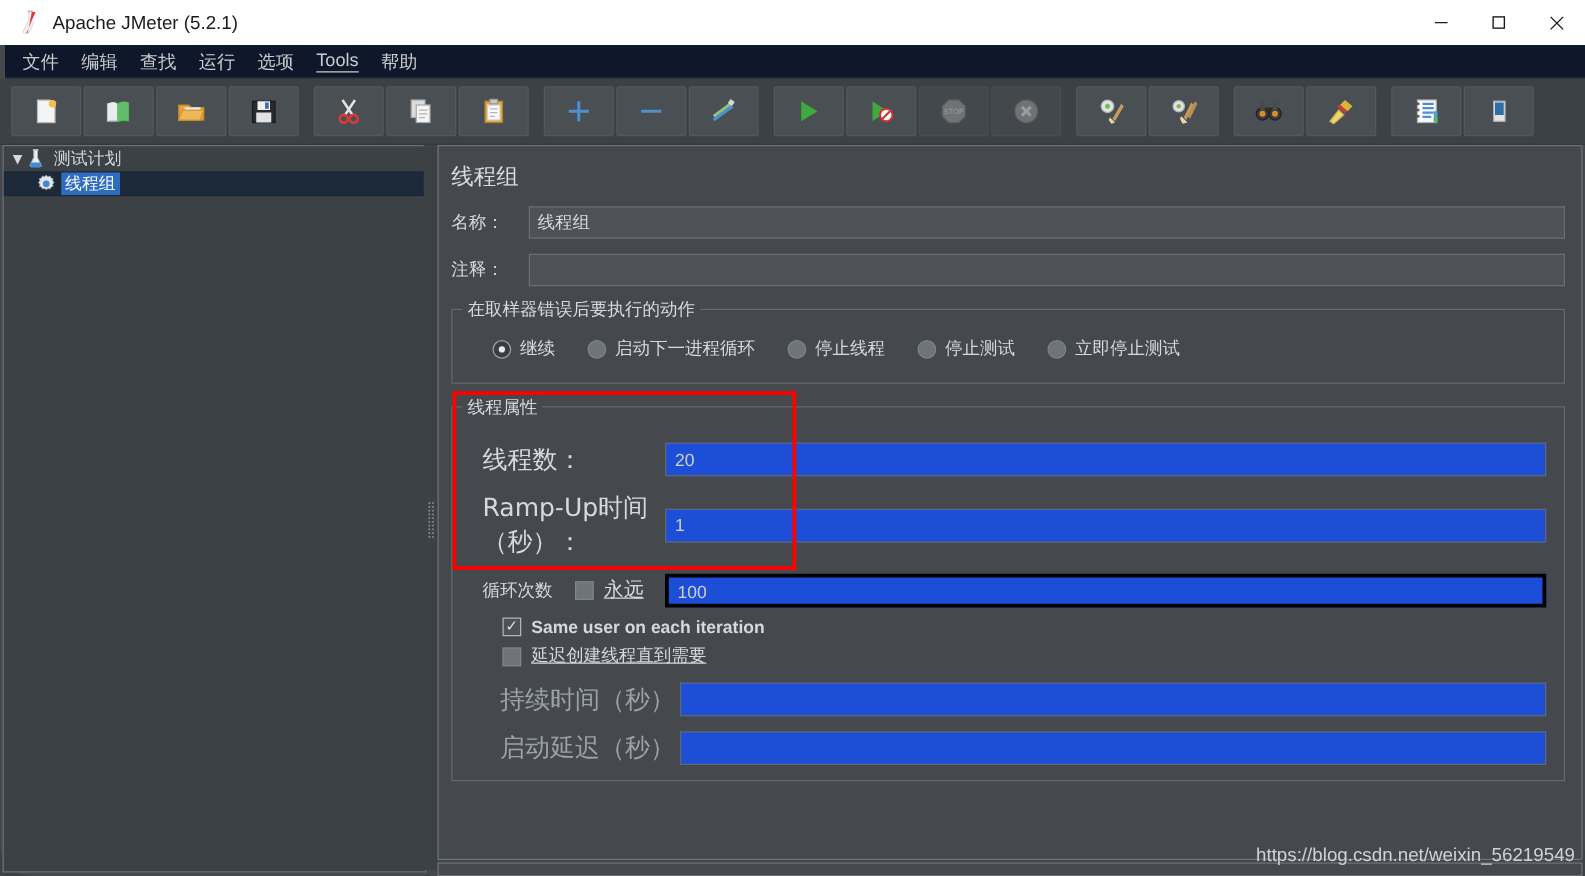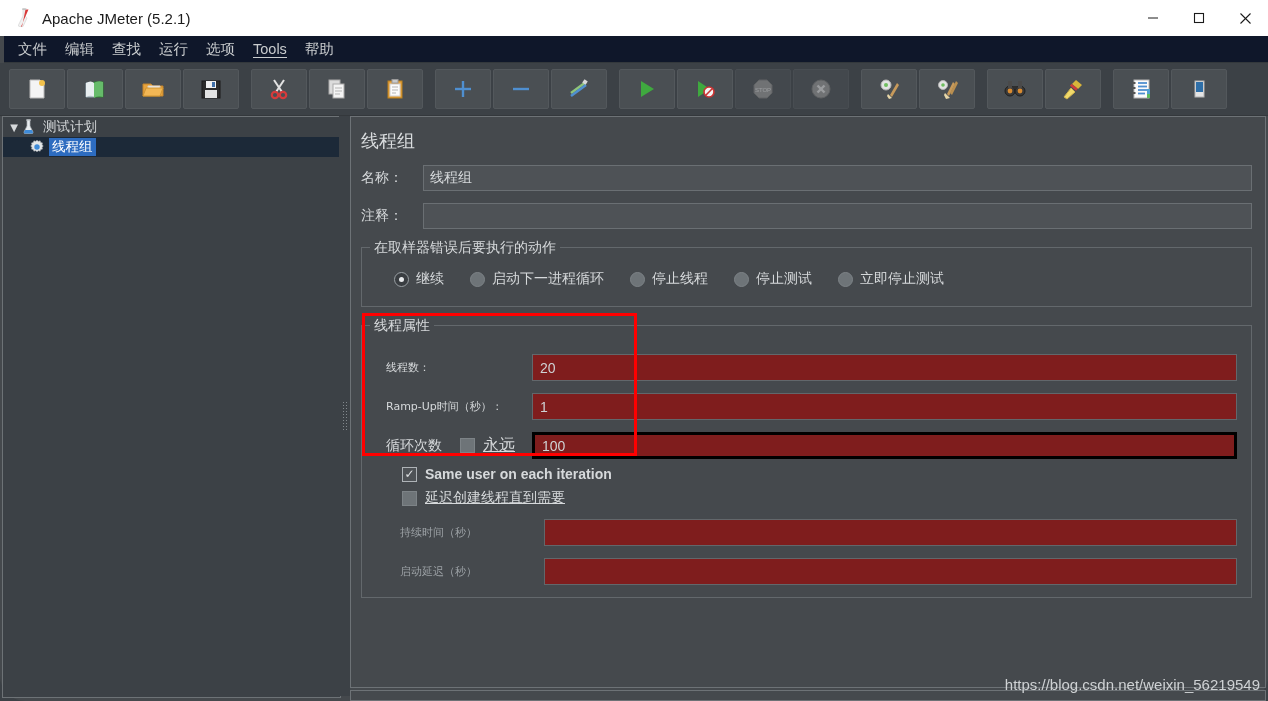--- a/index.html
+++ b/index.html
@@ -147,26 +147,26 @@
   .radio.on { background: #393d41; border-color: #9aa0a4; }
   .radio.on::after {
     content: ""; width: 5px; height: 5px; border-radius: 50%;
     background: #e8eaec;
   }
   .radio-text { font-size: 14px; color: #d6d9db; }
 
   
   .prop-row { display: flex; align-items: center; margin-top: 12px; }
   .prop-label {
-    font-size: 11px; color: #d6d9db;
+    font-size: 20px; color: #d6d9db;
     width: 160px; flex: none; padding-left: 14px; box-sizing: border-box;
   }
   .prop-input {
     flex: 1; height: 27px; margin-right: 4px;
-    background: #7f1d1d; border: 1px solid #62676b;
+    background: #1d4ed8; border: 1px solid #62676b;
     color: #cfd2d4; font-size: 14px;
     padding: 0 7px; box-sizing: border-box;
     display: flex; align-items: center;
     font-family: "Liberation Sans", sans-serif;
   }
   .prop-input.focused { border: 3px solid #000000; }
   .prop-input.disabled { color: #8d9295; }
 
   .chk {
     width: 13px; height: 13px; flex: none;

